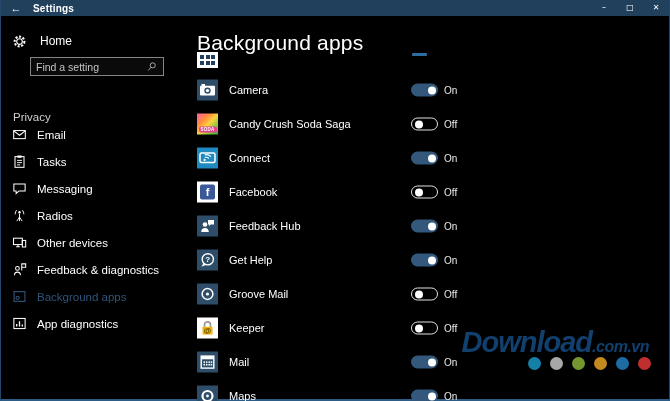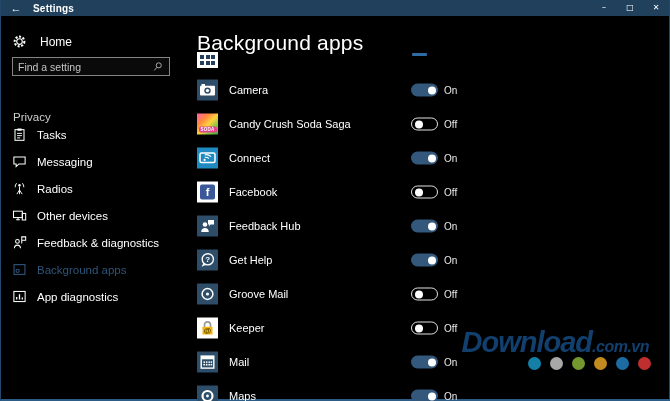--- a/index.html
+++ b/index.html
@@ -9,24 +9,24 @@
           border-left:1px solid #24486b;border-right:1px solid #24486b;border-bottom:2px solid #2d5c86;}
   
   .titlebar{position:absolute;left:0;top:0;right:0;height:16px;background:#21405c;
             display:flex;align-items:center;color:#fff;font-size:9px;}
   .tb-back{width:30px;text-align:center;font-size:11px;line-height:16px;cursor:default;}
   .tb-title{margin-left:2px;font-weight:bold;font-size:10px;letter-spacing:.2px;}
   .tb-controls{margin-left:auto;display:flex;height:16px;}
   .tb-btn{width:26px;text-align:center;font-size:8px;line-height:16px;font-family:"DejaVu Sans",sans-serif;}
   
   .sidebar{position:absolute;left:0;top:16px;width:189px;bottom:0;color:#fff;}
-  .home-row{position:absolute;left:11px;top:18px;display:flex;align-items:center;gap:13px;
+  .home-row{position:absolute;left:11px;top:18px;display:flex;gap:13px;
             font-size:12px;color:#fff;}
   .home-row svg{display:block;}
-  .searchbox{position:absolute;left:11px;top:41px;width:158px;height:19px;box-sizing:border-box;
+  .searchbox{position:absolute;left:29px;top:41px;width:134px;height:19px;box-sizing:border-box;
              border:1px solid #848484;background:#0a0a0a;display:flex;align-items:center;padding:0 5px;}
   .searchbox input{flex:1;background:transparent;border:none;outline:none;color:#cfcfcf;
                    font-size:10.5px;font-family:"Liberation Sans",sans-serif;padding:0;min-width:0;}
   .searchbox input::placeholder{color:#c4c4c4;opacity:1;}
   .search-icon{color:#b8b8b8;flex:0 0 auto;display:flex;}
   .section-label{position:absolute;left:12px;top:95px;font-size:11.5px;color:#cfcfcf;}
   .nav{position:absolute;left:0;top:105px;right:0;}
   .nav-item{display:flex;align-items:center;height:27px;padding-left:11px;gap:10px;
             font-size:11.5px;color:#fff;}
   .nav-item svg{flex:0 0 auto;display:block;}
@@ -107,20 +107,29 @@
         </svg>
       </span>
     </div>
 
     <div class="section-label">Privacy</div>
 
     <div class="nav">
       <div class="nav-item">
         <span>
           <svg width="15" height="15" viewBox="0 0 16 16">
+            <rect x="1.8" y="3.8" width="12.4" height="8.6" fill="none" stroke="currentColor" stroke-width="1.1"></rect>
+            <path d="M2.2 4.4 8 8.8l5.8-4.4" fill="none" stroke="currentColor" stroke-width="1.1"></path>
+          </svg>
+        </span>
+        <span>Email</span>
+      </div>
+      <div class="nav-item">
+        <span>
+          <svg width="15" height="15" viewBox="0 0 16 16">
             <rect x="3.2" y="2.8" width="9.6" height="11.4" fill="none" stroke="currentColor" stroke-width="1.1"></rect>
             <rect x="5.8" y="1.6" width="4.4" height="2.4" fill="currentColor"></rect>
             <path d="M5.4 6.8h5.2M5.4 9.2h5.2M5.4 11.6h3.4" stroke="currentColor" stroke-width="1"></path>
           </svg>
         </span>
         <span>Tasks</span>
       </div>
       <div class="nav-item">
         <span>
           <svg width="15" height="15" viewBox="0 0 16 16">

